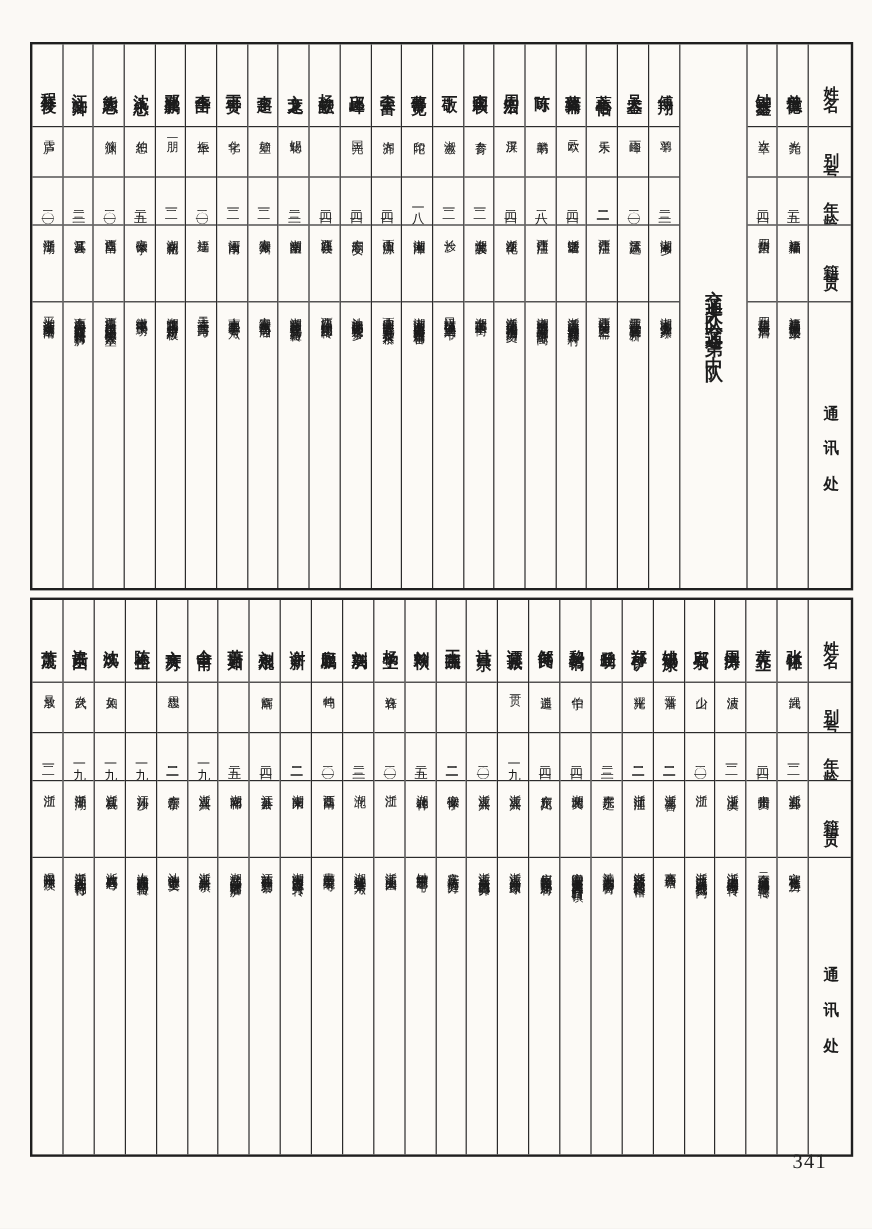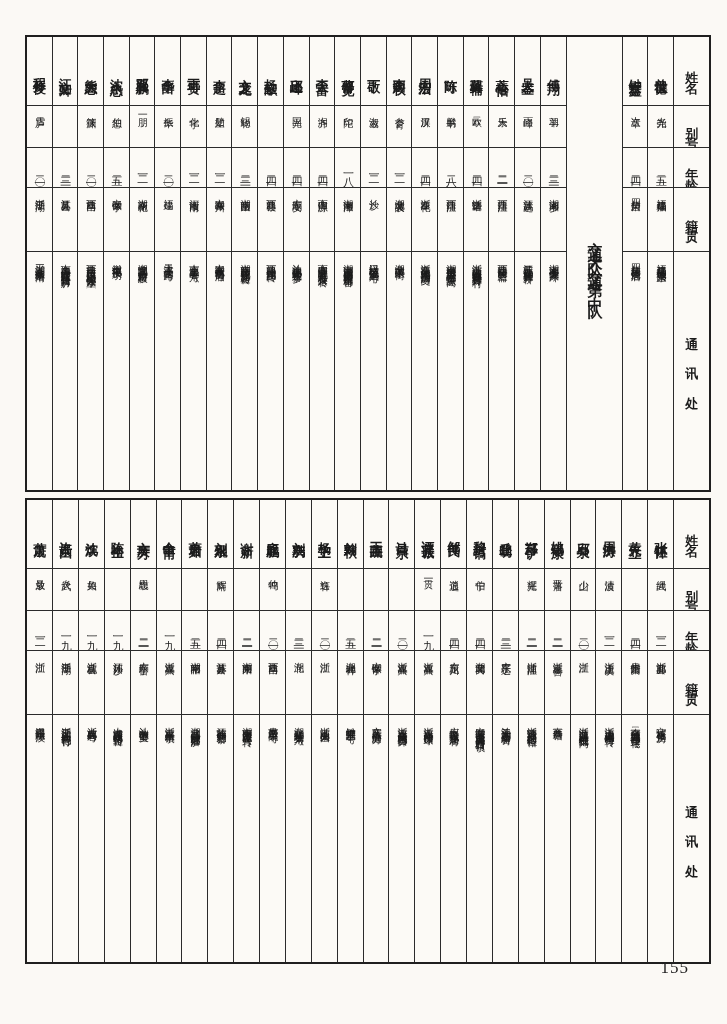--- a/index.html
+++ b/index.html
@@ -920,14 +920,14 @@
           </div>
     <div class="cell c-origin">
             <span class="v">浙江</span>
           </div>
     <div class="cell c-addr">
             <span class="v">温州平阳林溪</span>
           </div>
   </div>
       </div>
   </div>
-  <div class="pagenum">155</div>
+  <div class="pagenum">341</div>
 </div>
 
 </body></html>

